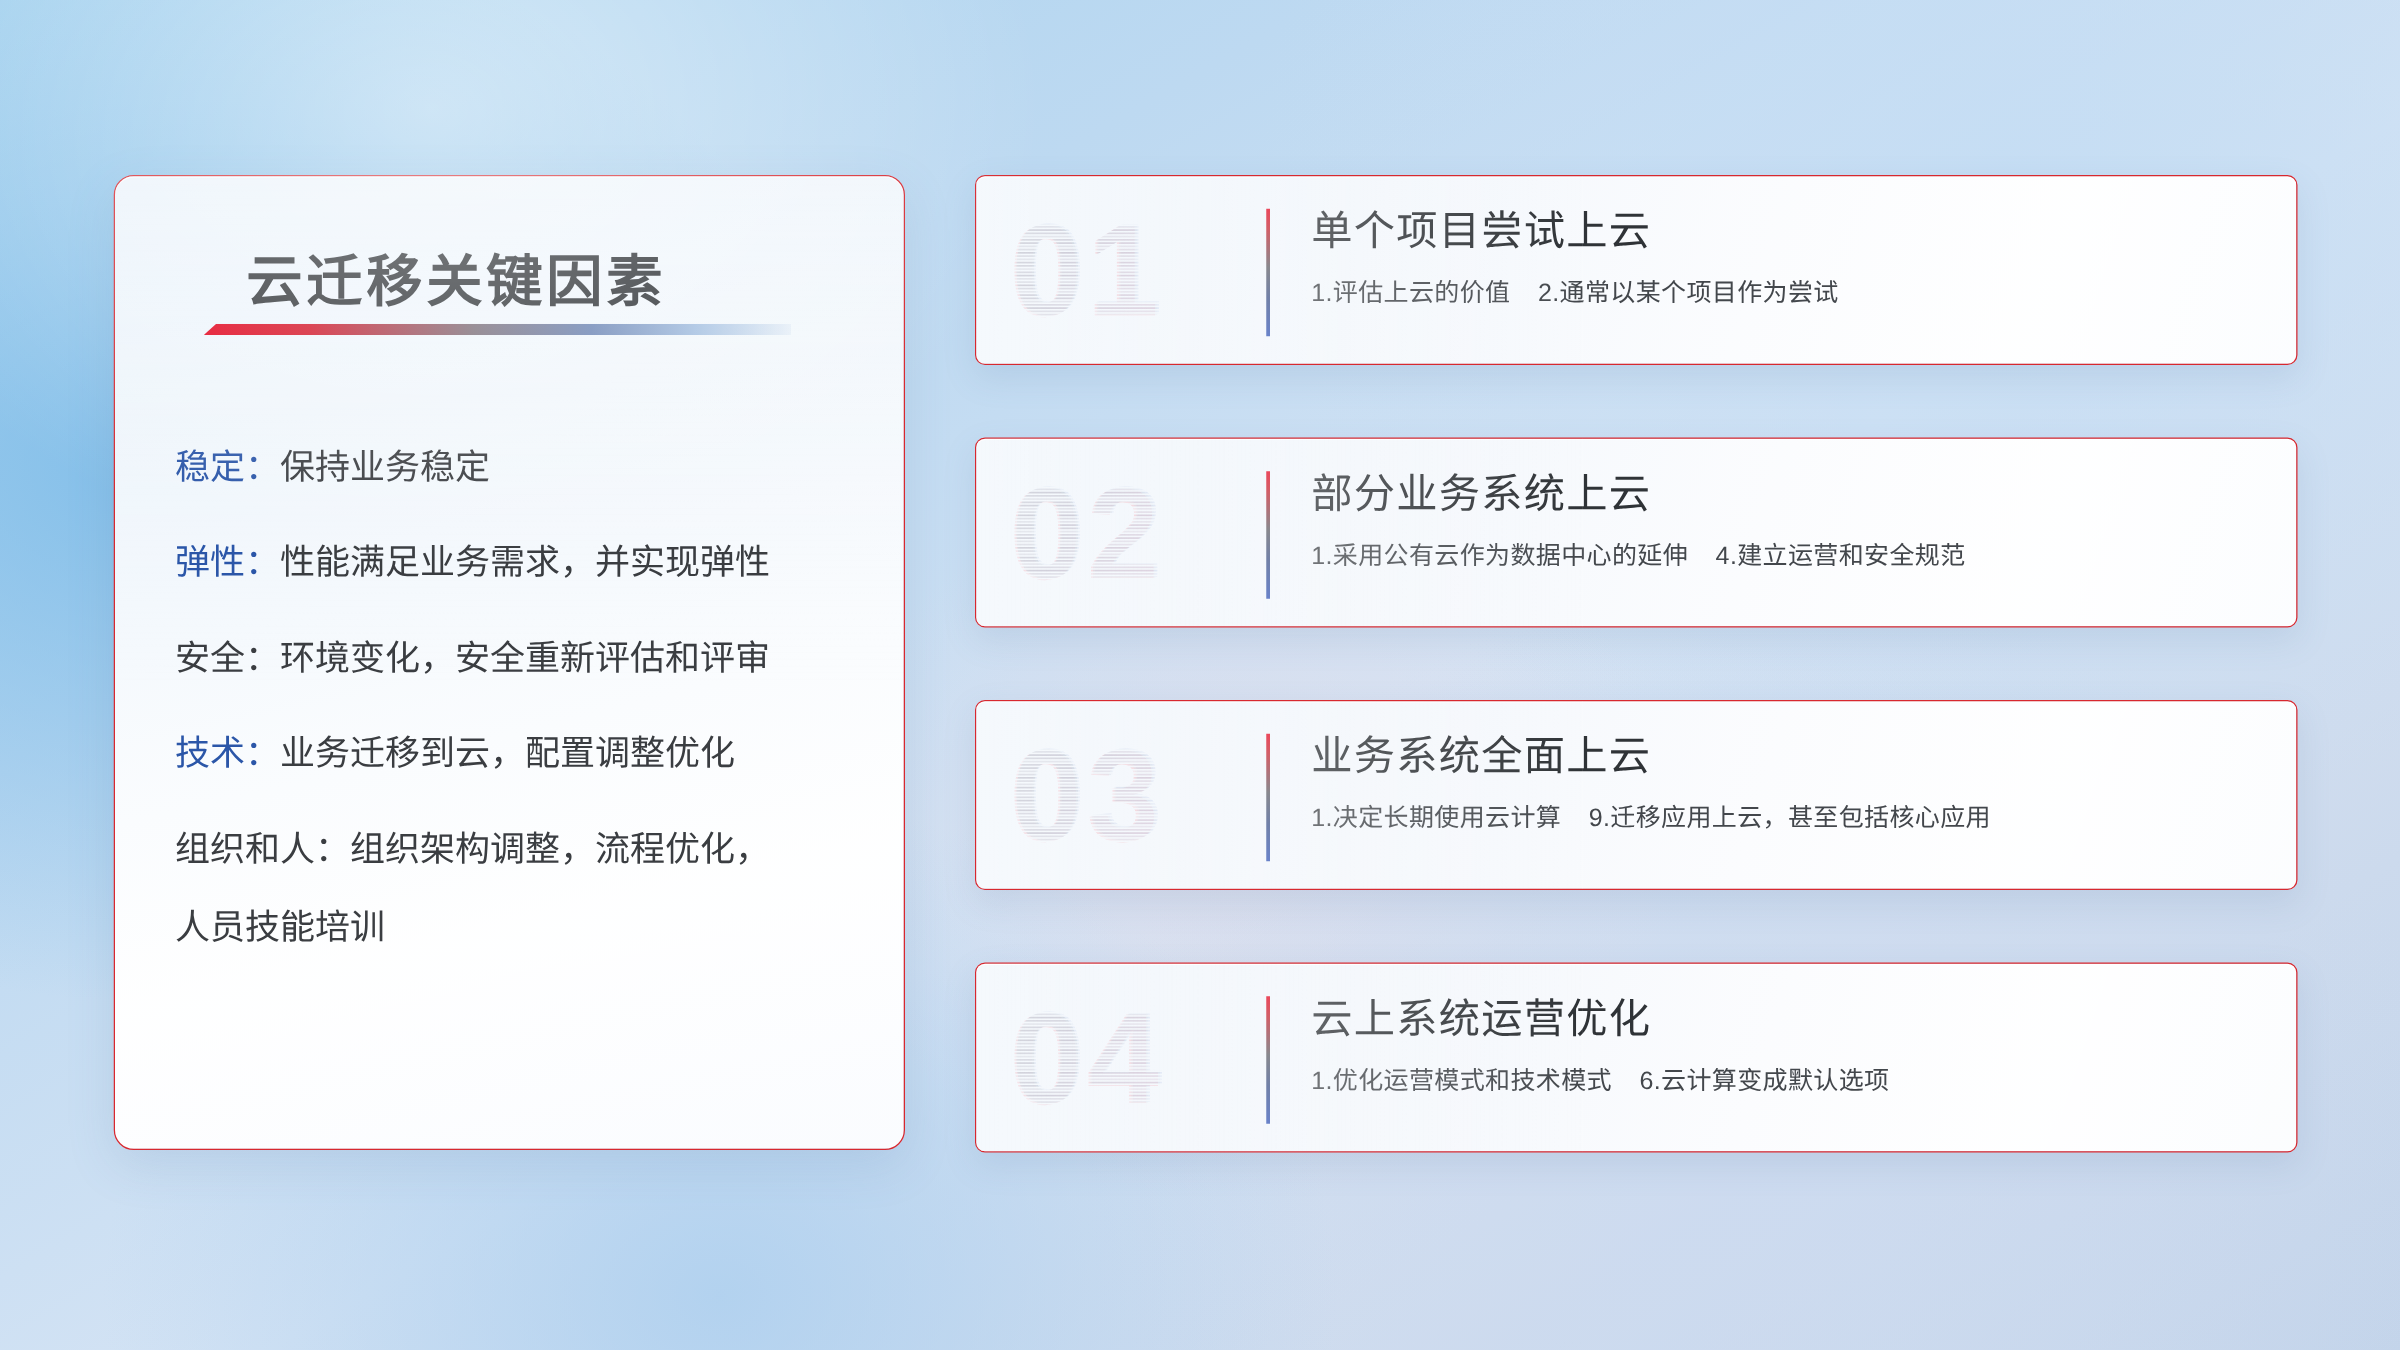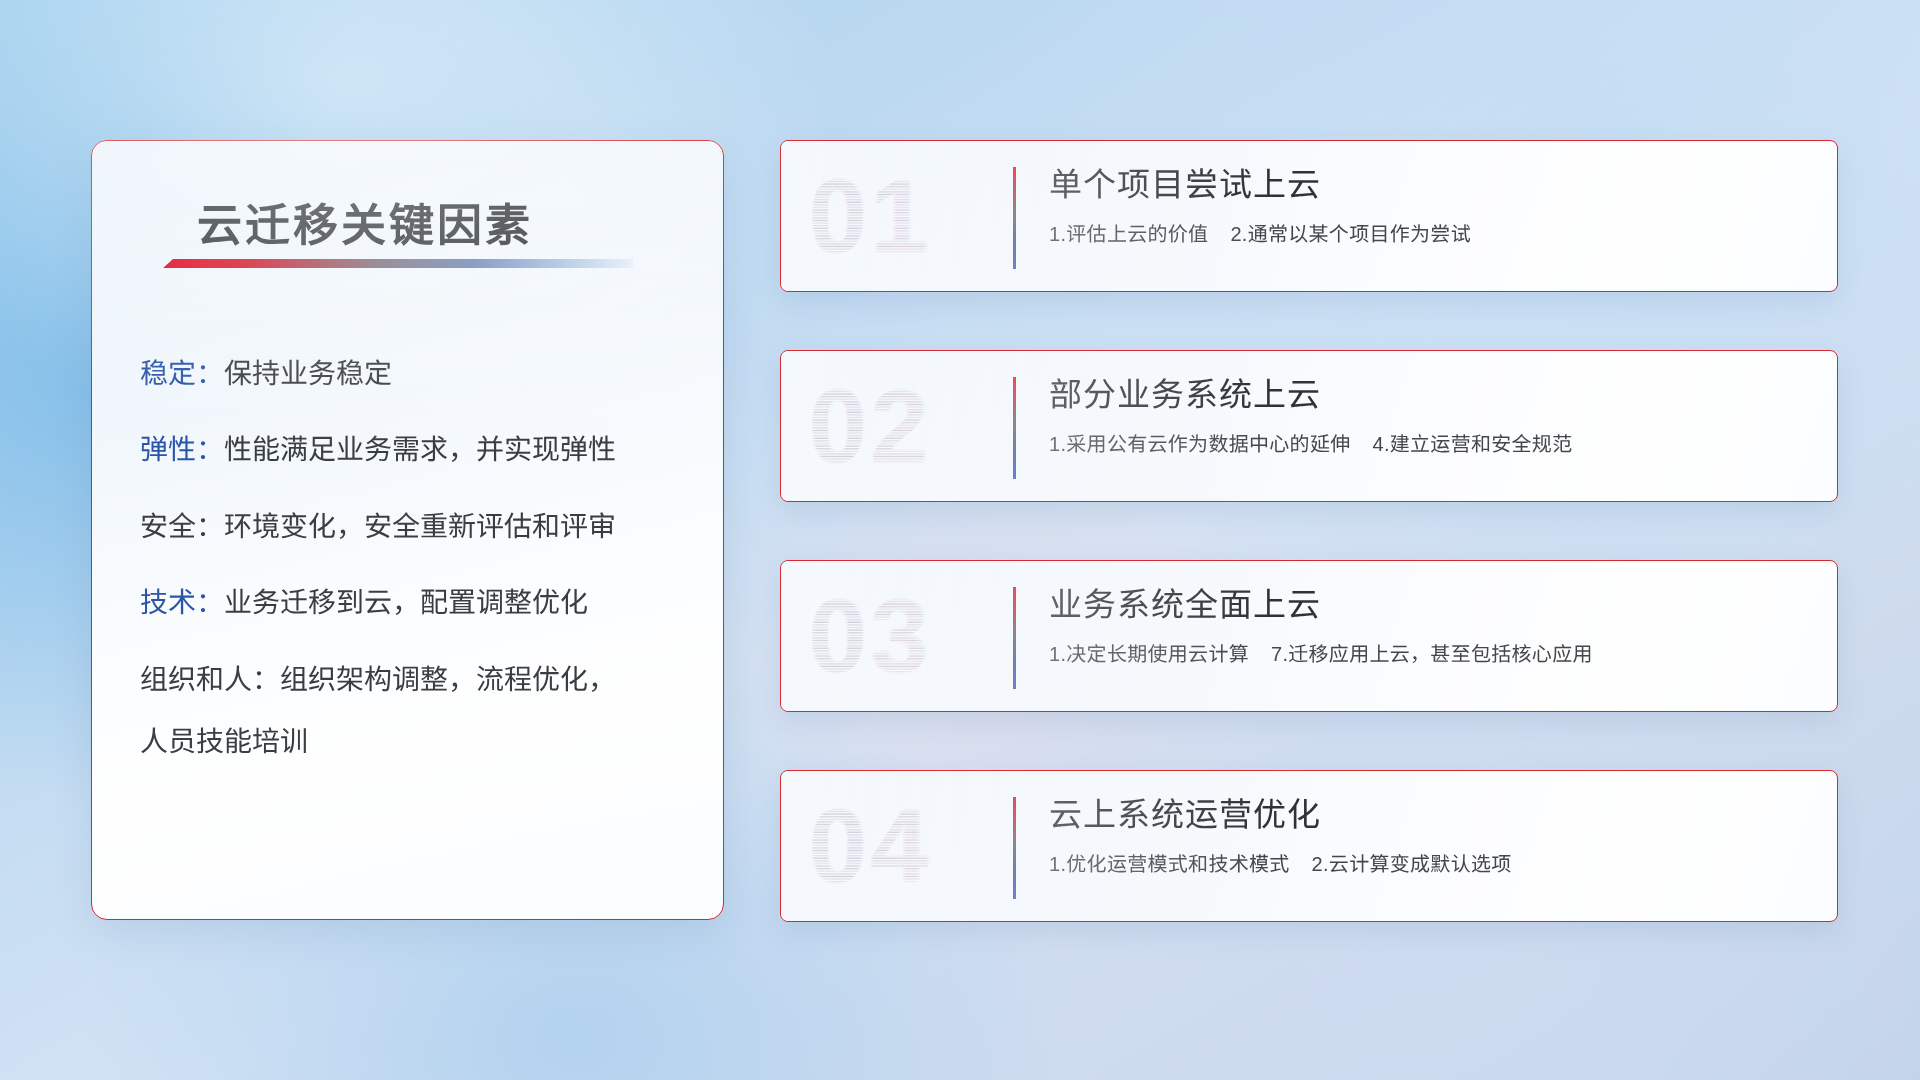--- a/index.html
+++ b/index.html
@@ -391,21 +391,21 @@
             <g mask="url(#scan-03)">
               <text x="4.4" y="92.8" font-family="&quot;Liberation Sans&quot;,&quot;DejaVu Sans&quot;,sans-serif" font-size="104" font-weight="700" letter-spacing="4" fill="#e3001b" opacity="0.22">03</text>
               <text x="7.4" y="91.2" font-family="&quot;Liberation Sans&quot;,&quot;DejaVu Sans&quot;,sans-serif" font-size="104" font-weight="700" letter-spacing="4" fill="#2f52b5" opacity="0.16">03</text>
               <text x="6" y="92" font-family="&quot;Liberation Sans&quot;,&quot;DejaVu Sans&quot;,sans-serif" font-size="104" font-weight="700" letter-spacing="4" fill="url(#fade-03)">03</text>
             </g>
           </svg>
         </div>
         <div class="step-bar"></div>
         <div class="step-text">
           <h2 class="step-title">业务系统全面上云</h2>
-          <p class="step-desc"><span>1.决定长期使用云计算</span><span class="gap"></span><span>7.迁移应用上云，甚至包括核心应用</span></p>
+          <p class="step-desc"><span>1.决定长期使用云计算</span><span class="gap"></span><span>9.迁移应用上云，甚至包括核心应用</span></p>
         </div>
       </article>
       <article class="step-card">
         <div class="step-num">
           <svg viewBox="0 0 200 112">
             <defs>
               <mask id="scan-04">
                 <rect width="200" height="112" fill="#000"></rect>
                 <rect x="0" y="0" width="200" height="1.35" fill="#fff" opacity="0.73"></rect>
                 <rect x="0" y="2.6" width="200" height="1.35" fill="#fff" opacity="0.46"></rect>
@@ -461,18 +461,18 @@
             <g mask="url(#scan-04)">
               <text x="4.4" y="92.8" font-family="&quot;Liberation Sans&quot;,&quot;DejaVu Sans&quot;,sans-serif" font-size="104" font-weight="700" letter-spacing="4" fill="#e3001b" opacity="0.22">04</text>
               <text x="7.4" y="91.2" font-family="&quot;Liberation Sans&quot;,&quot;DejaVu Sans&quot;,sans-serif" font-size="104" font-weight="700" letter-spacing="4" fill="#2f52b5" opacity="0.16">04</text>
               <text x="6" y="92" font-family="&quot;Liberation Sans&quot;,&quot;DejaVu Sans&quot;,sans-serif" font-size="104" font-weight="700" letter-spacing="4" fill="url(#fade-04)">04</text>
             </g>
           </svg>
         </div>
         <div class="step-bar"></div>
         <div class="step-text">
           <h2 class="step-title">云上系统运营优化</h2>
-          <p class="step-desc"><span>1.优化运营模式和技术模式</span><span class="gap"></span><span>2.云计算变成默认选项</span></p>
+          <p class="step-desc"><span>1.优化运营模式和技术模式</span><span class="gap"></span><span>6.云计算变成默认选项</span></p>
         </div>
       </article>
     </section>
 
 </div>
 
 </body></html>

